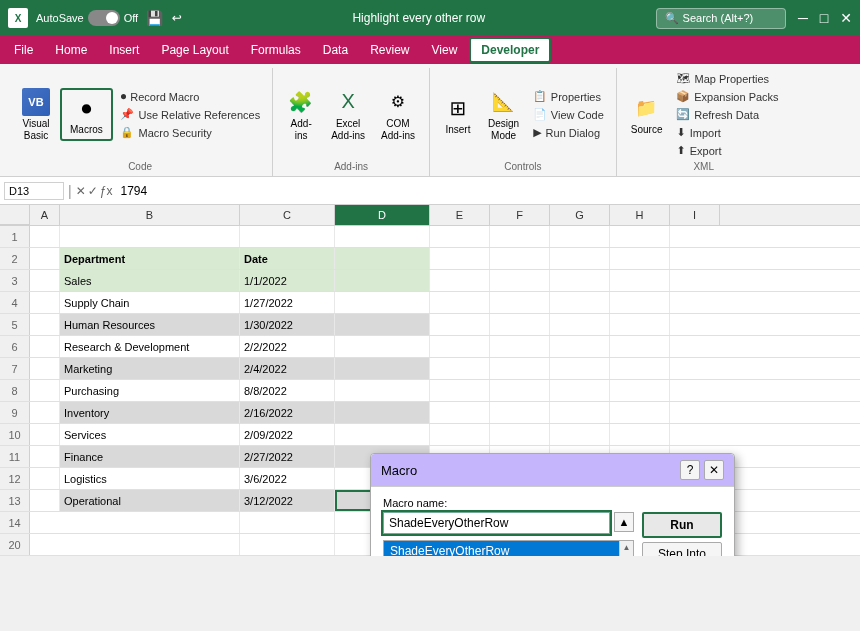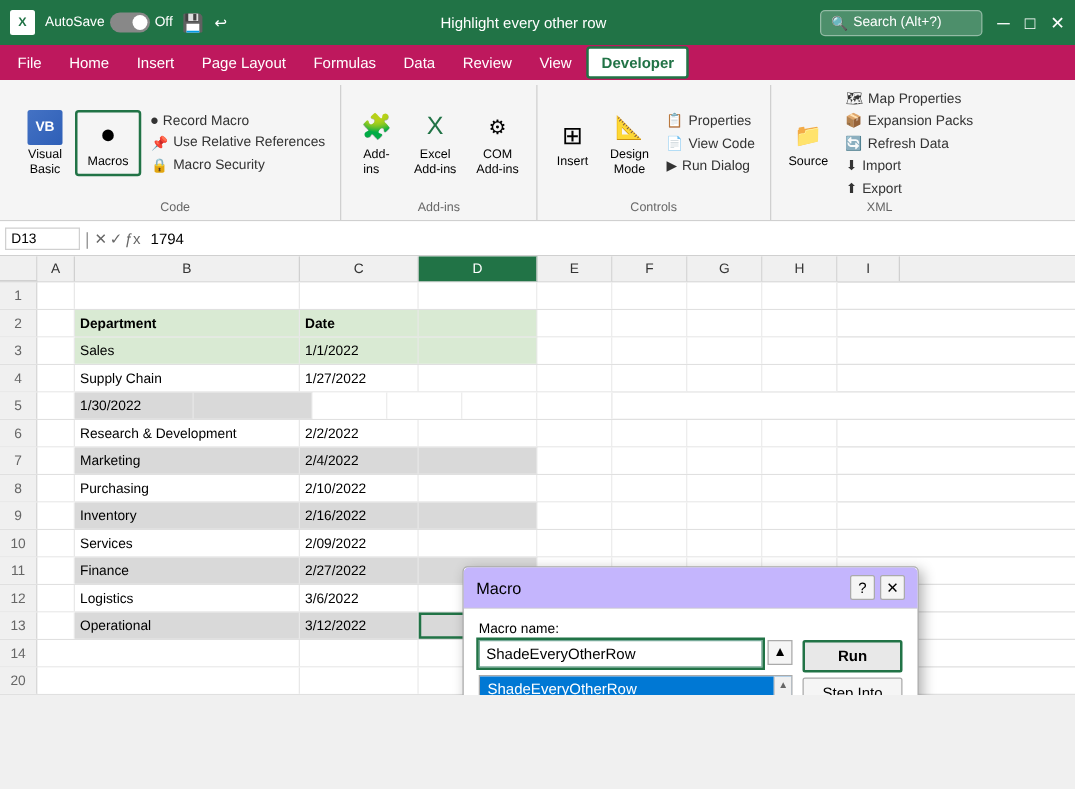--- a/index.html
+++ b/index.html
@@ -343,21 +343,21 @@
     </div>
     <div class="ribbon-group-label">Code</div>
   </div>
 
   <div class="ribbon-group">
     <div class="ribbon-buttons">
       <div class="ribbon-btn-large">
         <div class="icon-area">
           <span style="font-size:20px;">🧩</span>
         </div>
-        <span style="font-size:10px; line-height:1.2;">Add-<br>ins</span>
+        <span style="font-size:10px; text-align:center; line-height:1.2;">Add-<br>ins</span>
       </div>
       <div class="ribbon-btn-large">
         <div class="icon-area">
           <span style="font-size:20px; color:#217346;">X</span>
         </div>
         <span style="font-size:10px; text-align:center; line-height:1.2;">Excel<br>Add-ins</span>
       </div>
       <div class="ribbon-btn-large">
         <div class="icon-area">
           <span style="font-size:16px;">⚙</span>
@@ -506,20 +506,21 @@
       <div class="cell col-d bg-white"></div>
       <div class="cell col-e bg-white"></div>
       <div class="cell col-f bg-white"></div>
       <div class="cell col-g bg-white"></div>
       <div class="cell col-h bg-white"></div>
     </div>
 
     <div class="spreadsheet-row">
       <div class="row-num">5</div>
       <div class="cell col-a bg-white"></div>
+      <div class="cell col-b bg-gray">Human Resources</div>
       <div class="cell col-c bg-gray">1/30/2022</div>
       <div class="cell col-d bg-gray"></div>
       <div class="cell col-e bg-white"></div>
       <div class="cell col-f bg-white"></div>
       <div class="cell col-g bg-white"></div>
       <div class="cell col-h bg-white"></div>
     </div>
 
     <div class="spreadsheet-row">
       <div class="row-num">6</div>
@@ -542,21 +543,21 @@
       <div class="cell col-e bg-white"></div>
       <div class="cell col-f bg-white"></div>
       <div class="cell col-g bg-white"></div>
       <div class="cell col-h bg-white"></div>
     </div>
 
     <div class="spreadsheet-row">
       <div class="row-num">8</div>
       <div class="cell col-a bg-white"></div>
       <div class="cell col-b bg-white">Purchasing</div>
-      <div class="cell col-c bg-white">2/10/2022</div>
+      <div class="cell col-c bg-white">8/8/2022</div>
       <div class="cell col-d bg-white"></div>
       <div class="cell col-e bg-white"></div>
       <div class="cell col-f bg-white"></div>
       <div class="cell col-g bg-white"></div>
       <div class="cell col-h bg-white"></div>
     </div>
 
     <div class="spreadsheet-row">
       <div class="row-num">9</div>
       <div class="cell col-a bg-white"></div>

